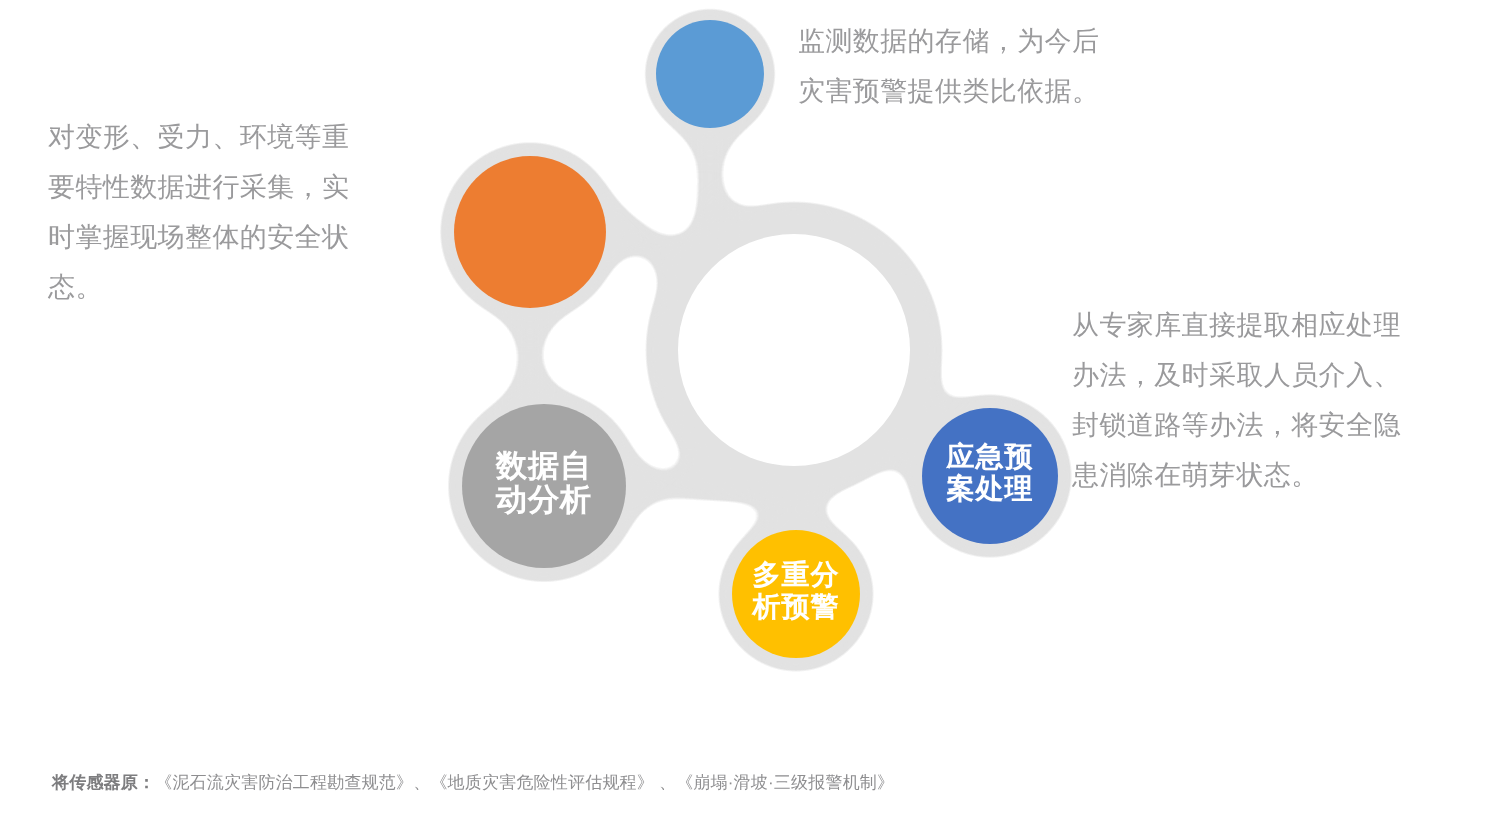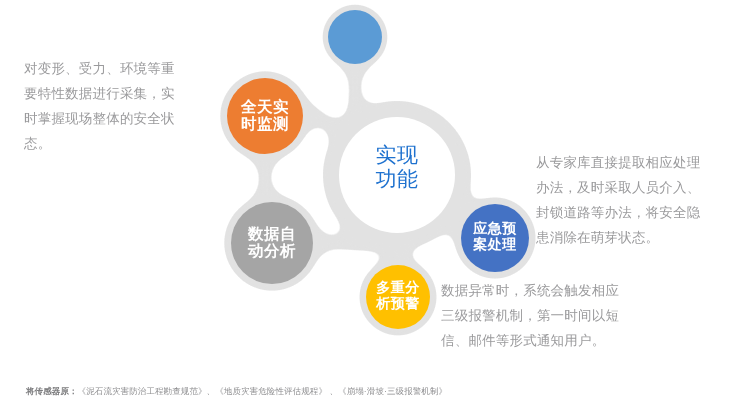--- a/index.html
+++ b/index.html
@@ -100,49 +100,44 @@
 
     <circle cx="397" cy="175" r="58" fill="#ffffff"></circle>
 
     <circle cx="355" cy="37" r="27" fill="#5b9bd5"></circle>
     <circle cx="265" cy="116" r="38" fill="#ed7d31"></circle>
     <circle cx="272" cy="243" r="41" fill="#a5a5a5"></circle>
     <circle cx="398" cy="297" r="32" fill="#ffc000"></circle>
     <circle cx="495" cy="238" r="34" fill="#4472c4"></circle>
   </svg>
 
-  <div class="node-label" style="left:347px; top:143px; width:100px; font-size:21px; color:#1f72cf; font-weight:normal;">实现
-功能</div>
 
 
-  <div class="node-label" style="left:228px; top:98px; width:74px; font-size:15.5px; color:#ffffff;">全天实
-时监测</div>
 
   <div class="node-label" style="left:235px; top:225px; width:74px; font-size:15.5px; color:#ffffff;">数据自
 动分析</div>
 
   <div class="node-label" style="left:366px; top:280px; width:64px; font-size:14px; color:#ffffff;">多重分
 析预警</div>
 
   <div class="node-label" style="left:463px; top:221px; width:64px; font-size:14px; color:#ffffff;">应急预
 案处理</div>
 
   <div class="para" style="left:24px; top:56px; width:200px;">对变形、受力、环境等重
 要特性数据进行采集，实
 时掌握现场整体的安全状
 态。</div>
 
+  <div class="para" style="left:399px; top:8px; width:220px;">监测数据的存储，为今后
+灾害预警提供类比依据。</div>
 
   <div class="para" style="left:536px; top:150px; width:210px;">从专家库直接提取相应处理
 办法，及时采取人员介入、
 封锁道路等办法，将安全隐
 患消除在萌芽状态。</div>
 
 
-  <div class="para" style="left:441px; top:278px; width:240px;">数据异常时，系统会触发相应
-三级报警机制，第一时间以短
-信、邮件等形式通知用户。</div>
 
   <div id="footer">
     <span class="foot-label">将传感器原：</span><span>《泥石流灾害防治工程勘查规范》、《地质灾害危险性评估规程》 、《崩塌·滑坡·三级报警机制》</span>
   </div>
 
 </div>
 
 </body></html>

